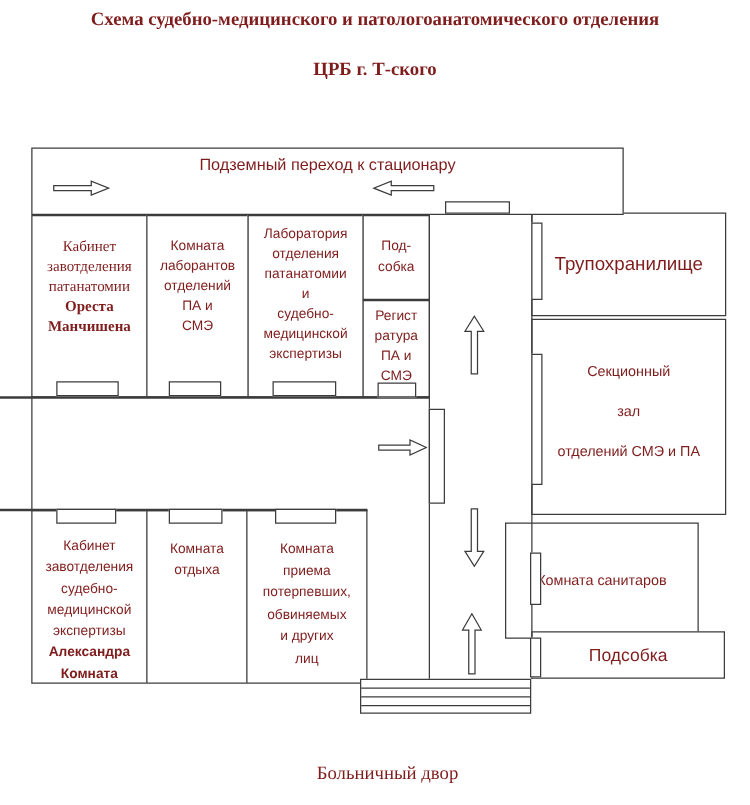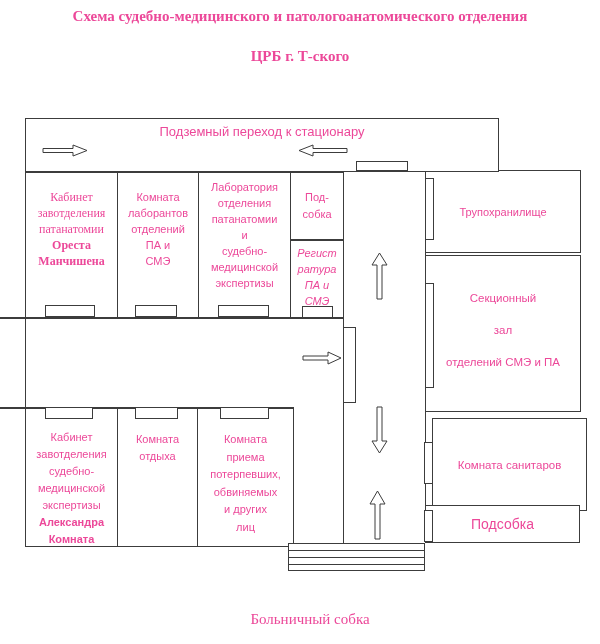--- a/index.html
+++ b/index.html
@@ -1,18 +1,18 @@
 <!DOCTYPE html>
 <html><head>
 <meta charset="utf-8">
 <style>
   html,body { margin:0; padding:0; background:#ffffff; }
   .canvas {
     position:relative; width:600px; height:644px; background:#ffffff;
-    font-family:"Liberation Sans", sans-serif; color:#ec4899; overflow:hidden;
+    font-family:"Liberation Sans", sans-serif; color:#7f1d1d; overflow:hidden;
   }
   .title {
     position:absolute; left:0; right:0; text-align:center;
     font-family:"Liberation Serif", serif; font-weight:bold; font-size:15px;
   }
   .box {
     position:absolute; box-sizing:border-box; background:#ffffff;
     border:1px solid #3c3c3c;
   }
   .nofill { background:transparent; }
@@ -90,42 +90,42 @@
     </div>
   </div>
 
   <div class="box" style="left:290px; top:172px; width:54px; height:68px;">
     <div class="room-label" style="padding-top:16px; line-height:17px;">
       <div>Под-</div>
       <div>собка</div>
     </div>
   </div>
 
-  <div class="box" style="left:290px; top:240px; width:54px; height:78px;font-style:italic;">
+  <div class="box" style="left:290px; top:240px; width:54px; height:78px;">
     <div class="room-label" style="padding-top:4px;">
       <div>Регист</div>
       <div>ратура</div>
       <div>ПА и</div>
       <div>СМЭ</div>
     </div>
   </div>
 
   <div class="box vcenter" style="left:425px; top:170px; width:156px; height:83px;">
-    <div class="room-label" style="font-size:11px;">Трупохранилище</div>
+    <div class="room-label" style="font-size:15px;">Трупохранилище</div>
   </div>
 
   <div class="box" style="left:425px; top:255px; width:156px; height:157px;">
     <div class="room-label" style="padding-top:26px; line-height:32px; font-size:11.5px;">
       <div>Секционный</div>
       <div>зал</div>
       <div>отделений СМЭ и ПА</div>
     </div>
   </div>
 
-  <div class="box vcenter" style="left:432px; top:418px; width:155px; height:93px;">
+  <div class="box vcenter" style="left:404px; top:418px; width:155px; height:93px;">
     <div class="room-label" style="font-size:11.5px;">Комната санитаров</div>
   </div>
 
   <div class="box vcenter" style="left:425px; top:505px; width:155px; height:38px;">
     <div class="room-label" style="font-size:14px;">Подсобка</div>
   </div>
 
   <div class="box" style="left:25px; top:408px; width:93px; height:139px;">
     <div class="room-label" style="padding-top:20px; line-height:17px;">
       <div>Кабинет</div>
@@ -194,15 +194,15 @@
   <div class="door" style="left:425px; top:283px; width:9px; height:105px;"></div>
   <div class="door" style="left:424px; top:442px; width:9px; height:42px;"></div>
   <div class="door" style="left:424px; top:510px; width:9px; height:32px;"></div>
 
   <div class="box" style="left:288px; top:543px; width:137px; height:28px;">
     <div class="stair-line" style="top:6px;"></div>
     <div class="stair-line" style="top:13px;"></div>
     <div class="stair-line" style="top:20px;"></div>
   </div>
 
-  <div class="yard">Больничный собка</div>
+  <div class="yard">Больничный двор</div>
 
 </div>
 
 </body></html>

